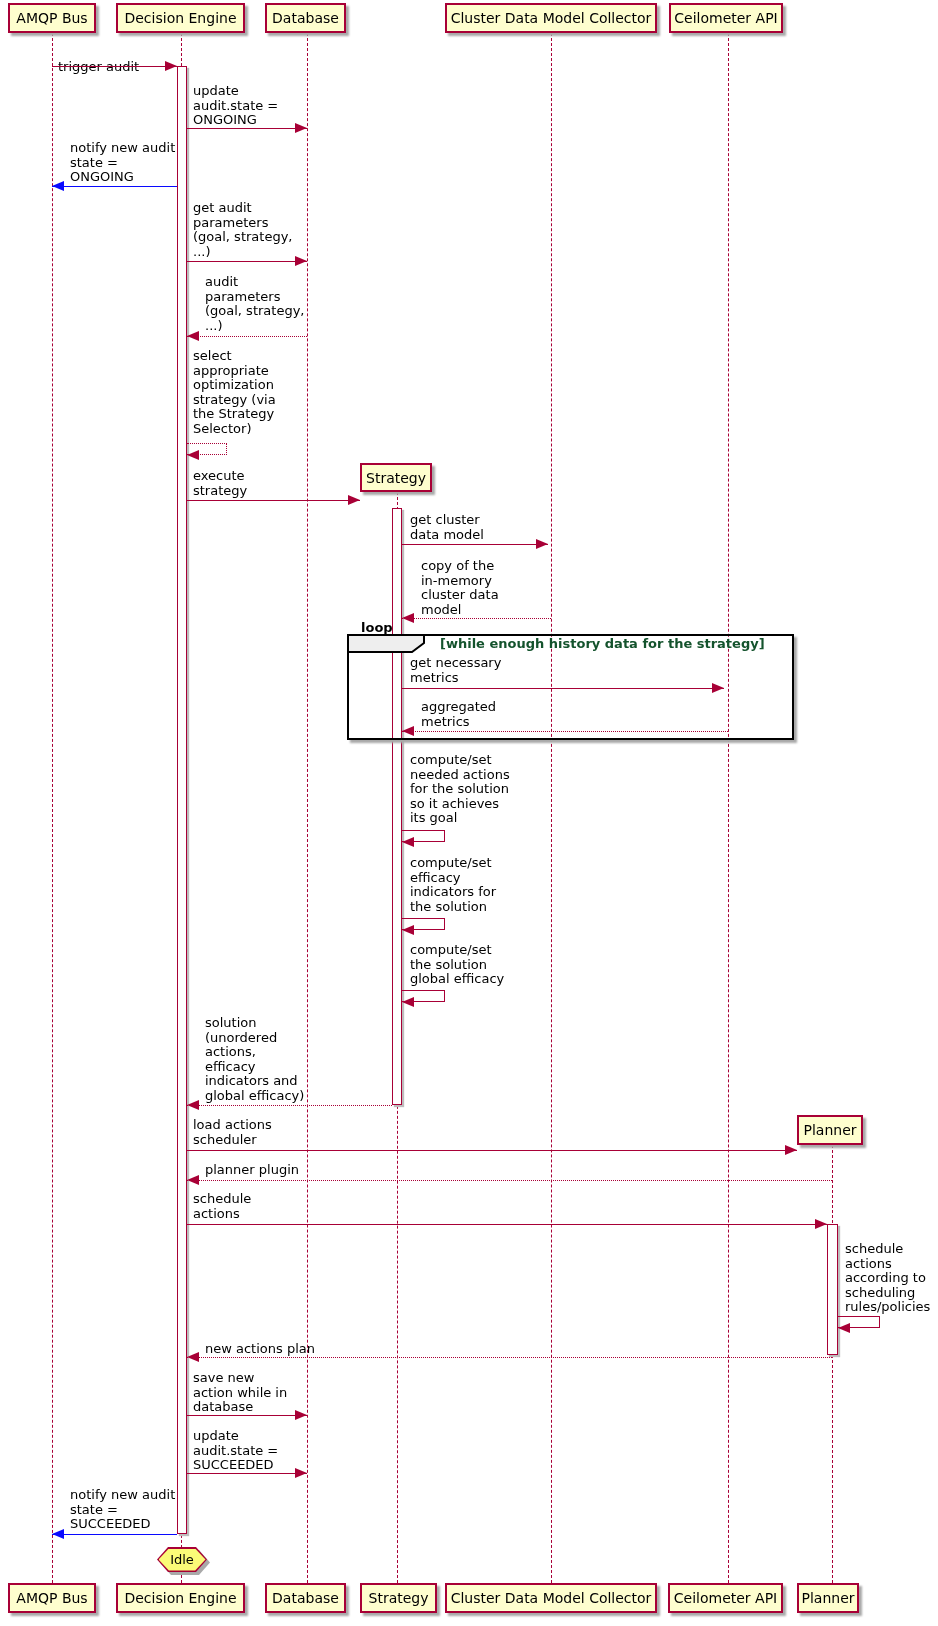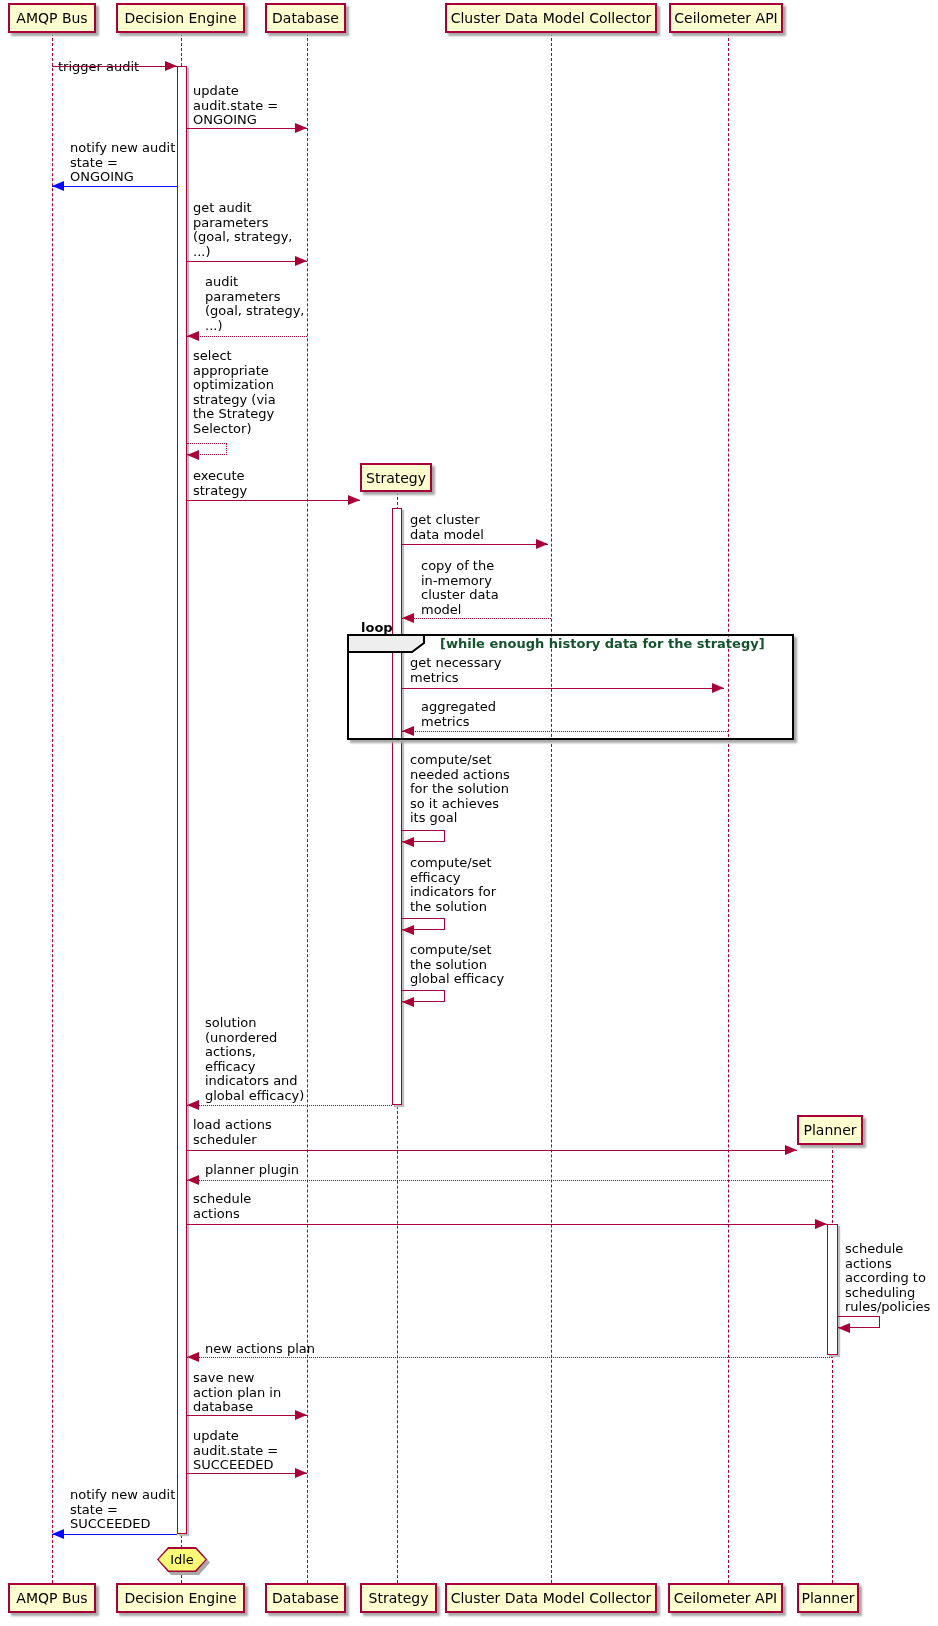--- a/index.html
+++ b/index.html
@@ -174,21 +174,21 @@
 scheduling
 rules/policies</div>
   <div class="selfloop" style="left:838px;top:1316px;width:42px;height:12px;"></div>
   <div class="ah l" style="left:838px;top:1323px;"></div>
 
   <div class="lbl" style="left:205px;top:1342px;">new actions plan</div>
   <div class="line dot" style="left:187px;top:1357px;width:645px;"></div>
   <div class="ah l" style="left:187px;top:1352px;"></div>
 
   <div class="lbl" style="left:193px;top:1371px;">save new
-action plan in
+action while in
 database</div>
   <div class="line" style="left:187px;top:1415px;width:120px;"></div>
   <div class="ah r" style="left:295px;top:1410px;"></div>
 
   <div class="lbl" style="left:193px;top:1429px;">update
 audit.state =
 SUCCEEDED</div>
   <div class="line" style="left:187px;top:1473px;width:120px;"></div>
   <div class="ah r" style="left:295px;top:1468px;"></div>
 

